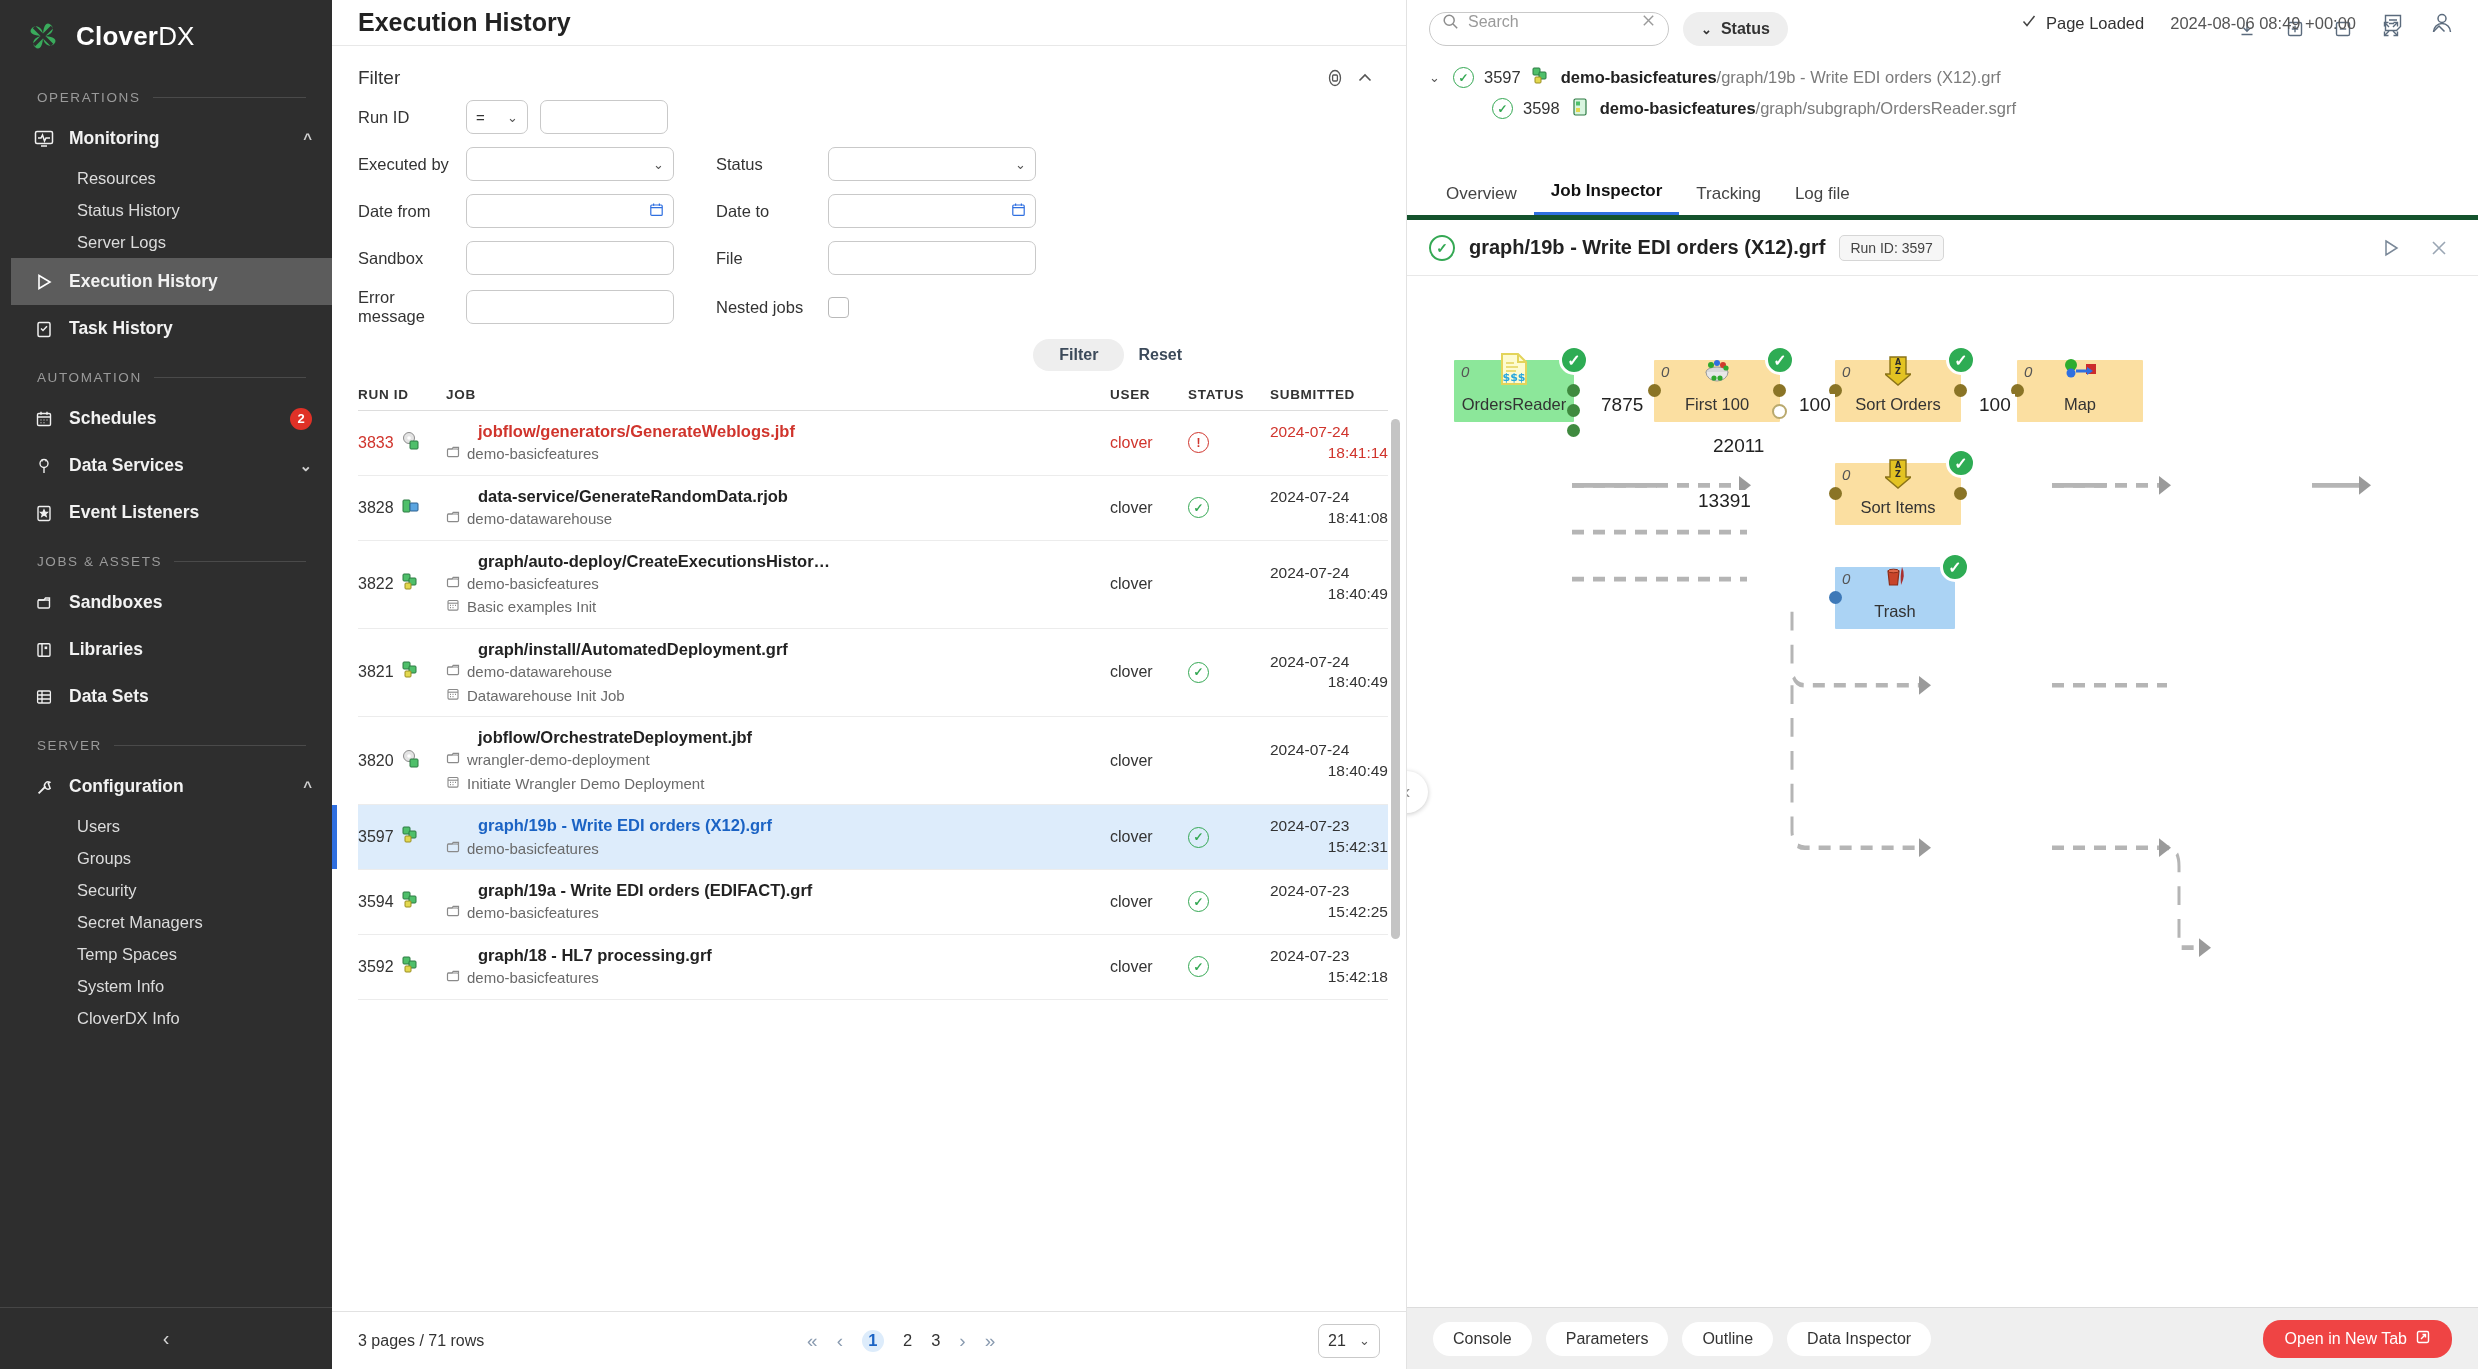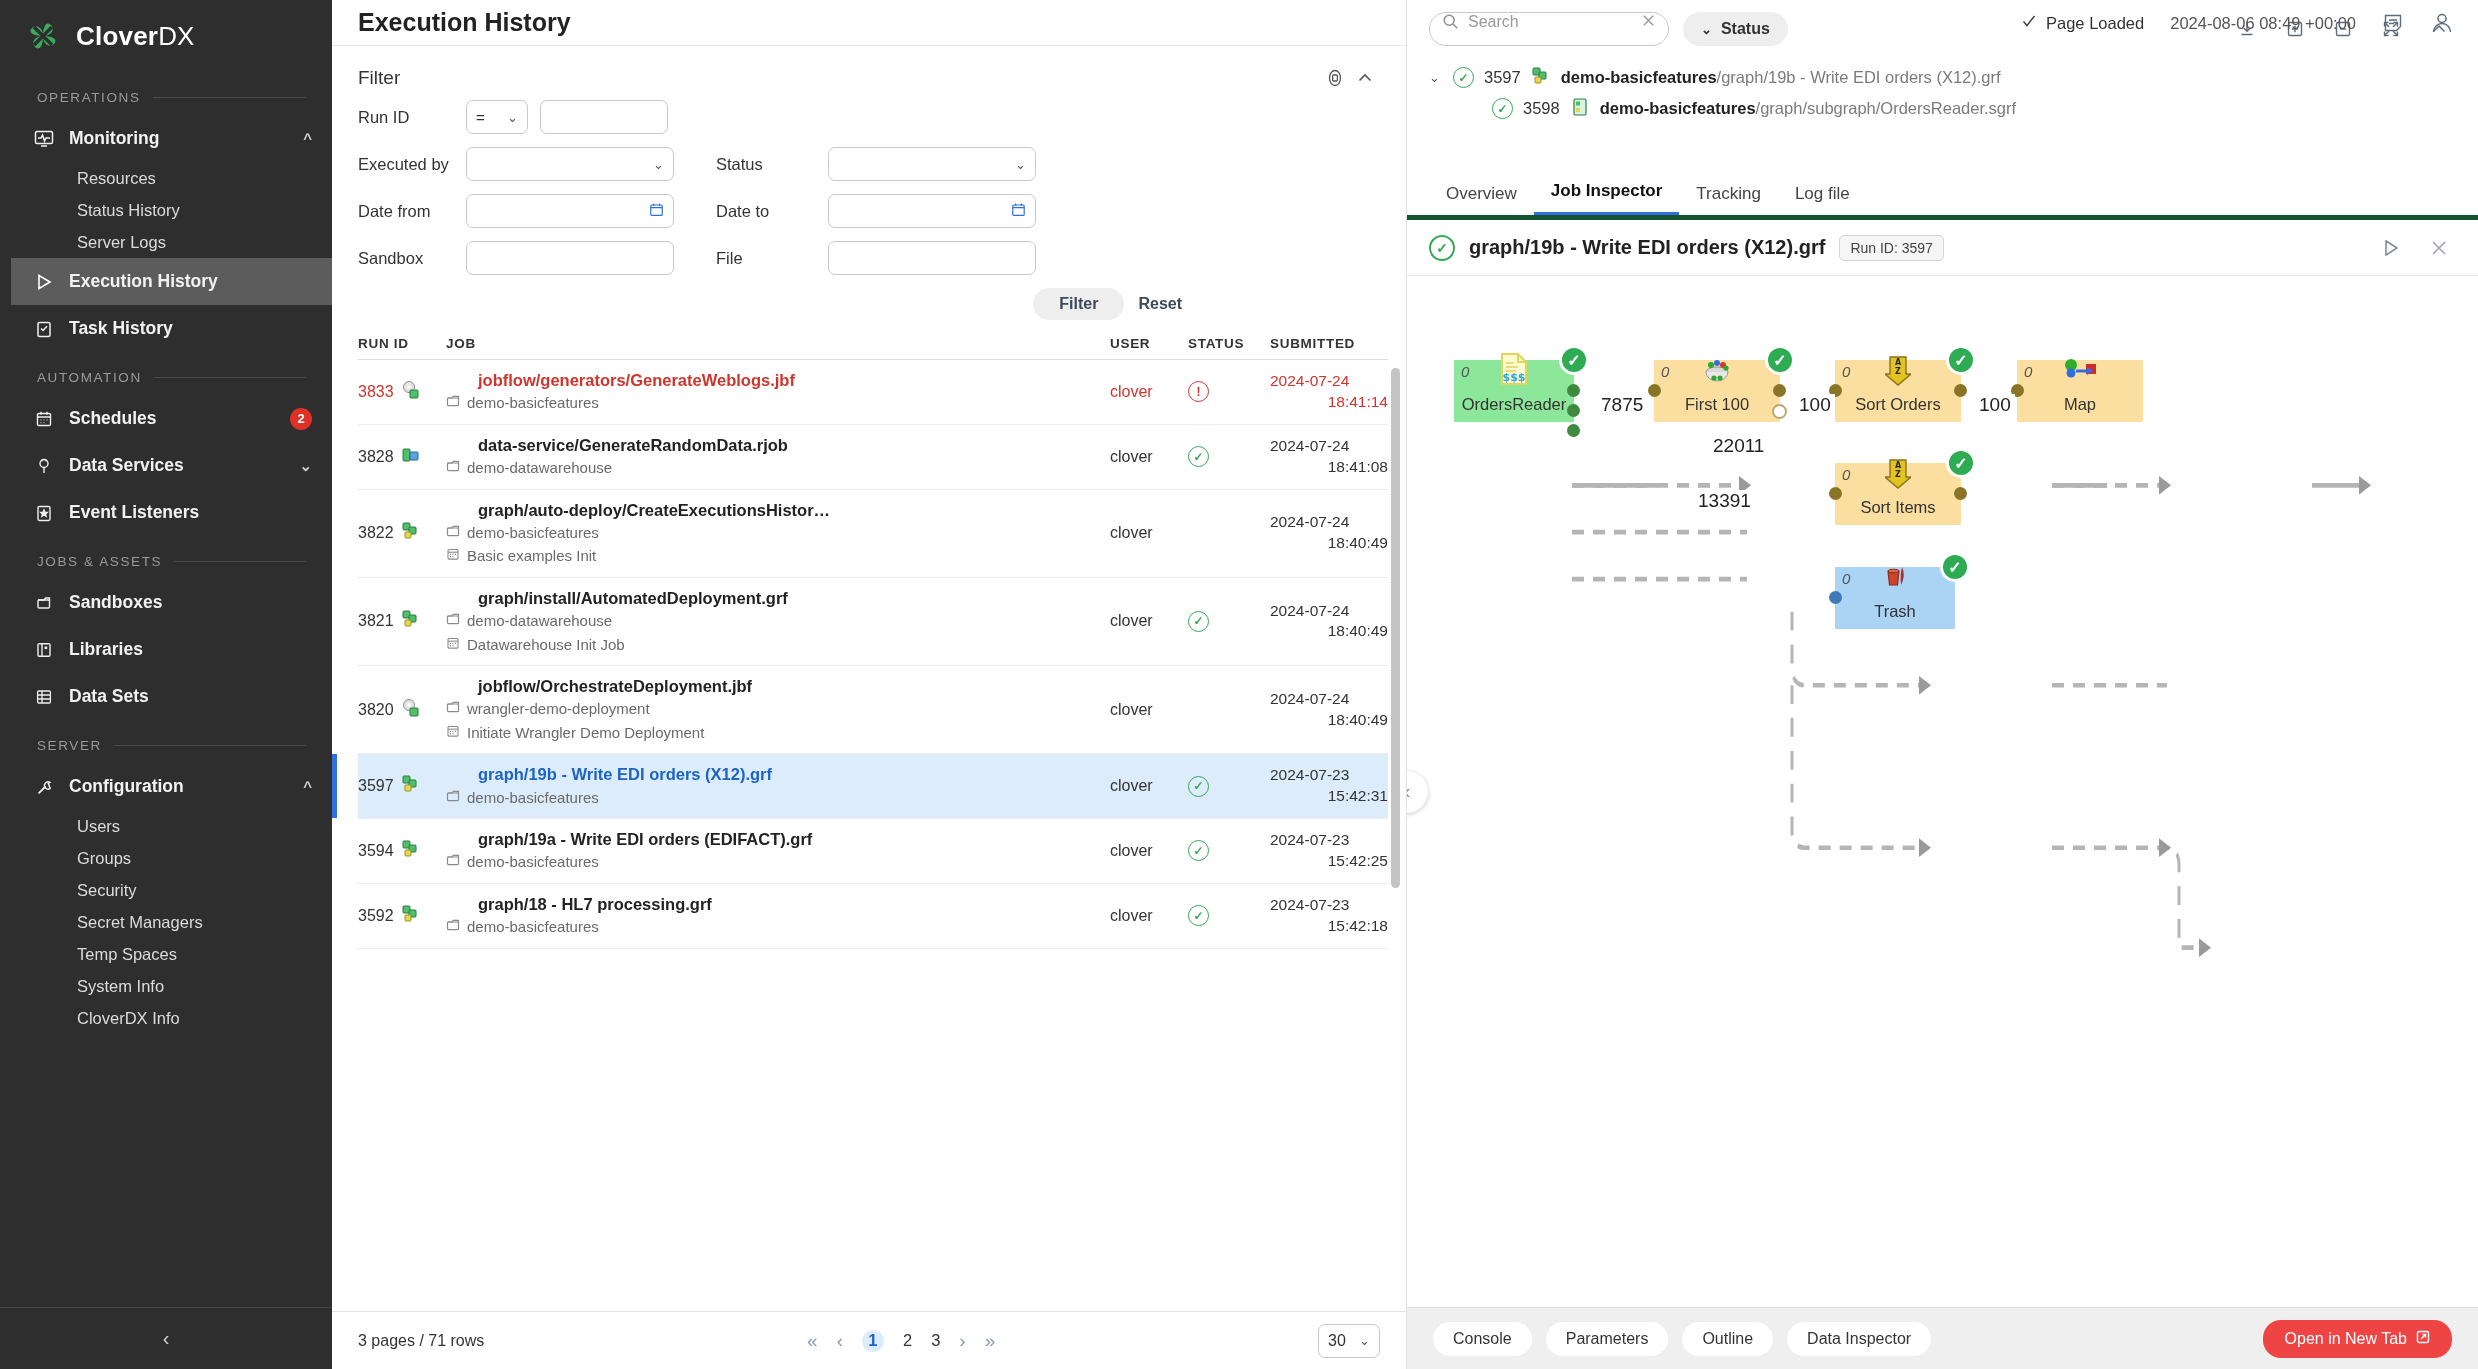--- a/index.html
+++ b/index.html
@@ -466,20 +466,29 @@
         <div class="fld big">
             <span></span>
           </div>
         <div class="colgap"></div>
         <div class="fl2">File</div>
         <div class="fld big">
             <span></span>
           </div>
       </div>
 
+      <div class="frow">
+        <div class="fl">Error message</div>
+        <div class="fld big">
+            <span></span>
+          </div>
+        <div class="colgap"></div>
+        <div class="fl2">Nested jobs</div>
+        <div class="chk"></div>
+      </div>
 
       <div class="frow-btn">
         <button class="btn-filter">Filter</button>
         <button class="btn-reset">Reset</button>
       </div>
     </div>
 
     <div class="tbl-wrap">
       <div class="thead">
         <div class="th c-run">RUN ID</div>
@@ -757,21 +766,21 @@
       <div class="pg-nums">
         <span class="pg-a">«</span>
         <span class="pg-a">‹</span>
         <span class="pg-n cur">1</span>
         <span class="pg-n">2</span>
         <span class="pg-n">3</span>
         <span class="pg-a">›</span>
         <span class="pg-a">»</span>
       </div>
       <div class="pg-sel">
-        <span>30</span>
+        <span>21</span>
         <span class="chev-sm">⌄</span>
       </div>
     </div>
   </div>
 
   <div class="right">
     <div class="r-top">
       <div class="search-box">
         <span>
           <svg width="17" height="17" viewBox="0 0 17 17" fill="none" stroke="#8d8d8d" stroke-width="1.5">

